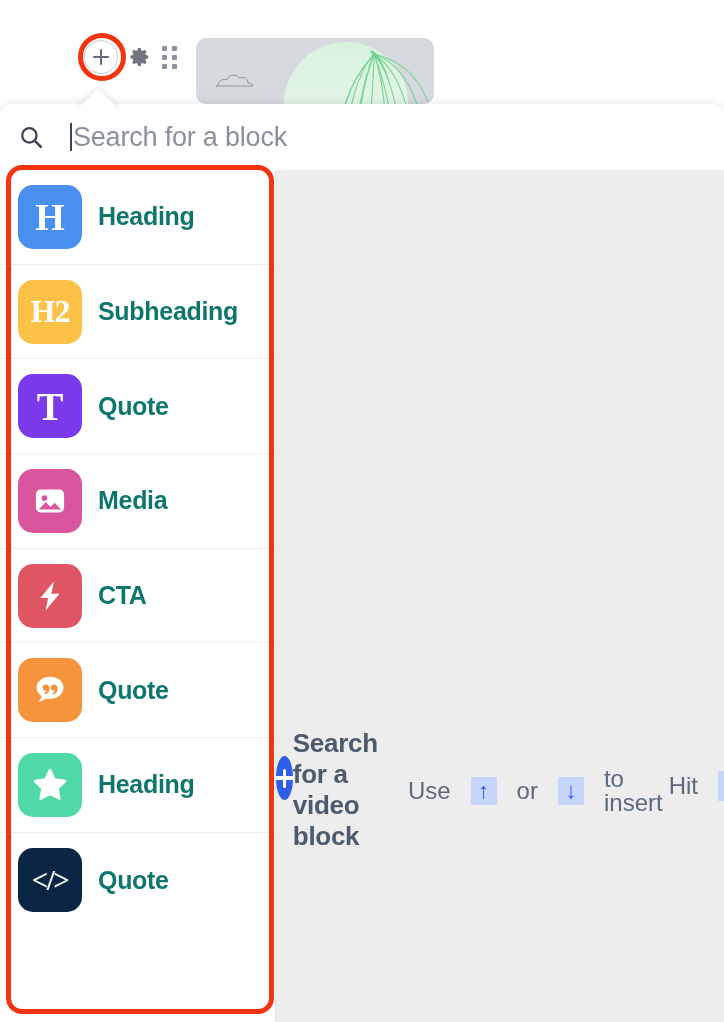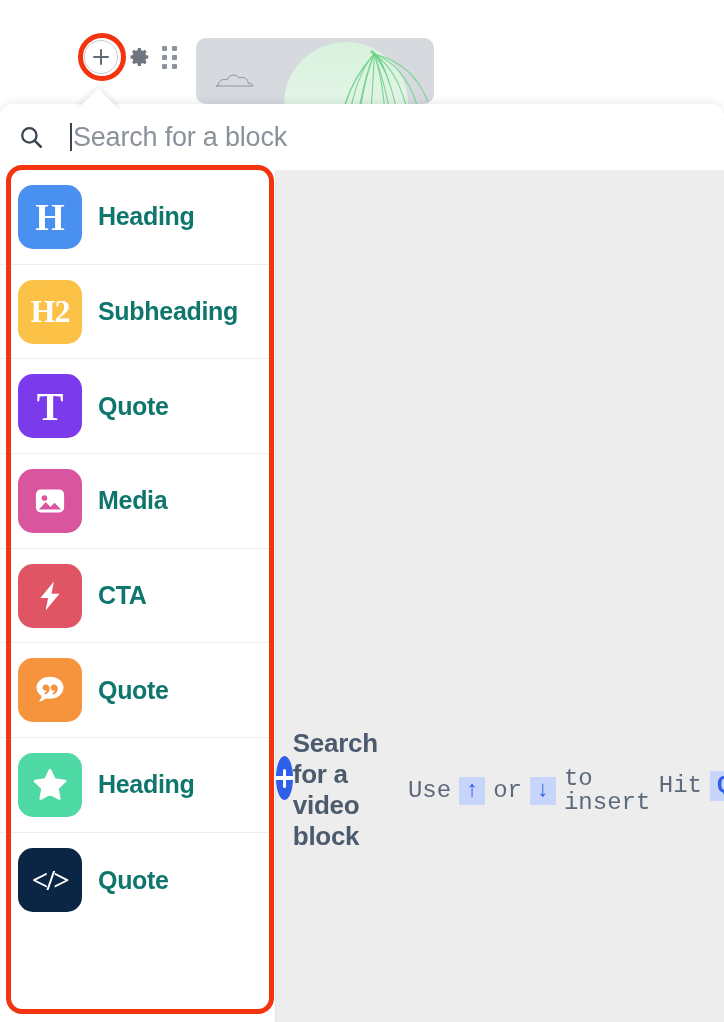--- a/index.html
+++ b/index.html
@@ -105,21 +105,21 @@
     display: flex; align-items: center; justify-content: center; position: relative;
   }
   .plus-circle .ph { position: absolute; width: 19px; height: 3.4px; background: #fff; border-radius: 2px; }
   .plus-circle .pv { position: absolute; width: 3.4px; height: 19px; background: #fff; border-radius: 2px; }
   .empty-title {
     margin-top: 24px; font-size: 26px; font-weight: 700;
     color: #4c5a6e; letter-spacing: -.3px;
   }
   .hint {
     margin-top: 26px; font-size: 24px; color: #5d6a7c;
-    display: flex; align-items: center; gap: 0; line-height: 1; font-family: Liberation Mono, monospace;
+    display: flex; align-items: center; gap: 12px; line-height: 1;
   }
   .hint + .hint { margin-top: 16px; align-items: center; }
   .hint span.txt { padding: 0 3px; }
   .key {
     background: #c7d5fb; color: #2f5fe8; font-weight: 700;
     padding: 3px 7px; margin: 0 5px; display: inline-flex;
     align-items: center; justify-content: center; line-height: 1;
     border-radius: 1px;
   }
   .key.arrow { font-size: 22px; min-width: 26px; }

